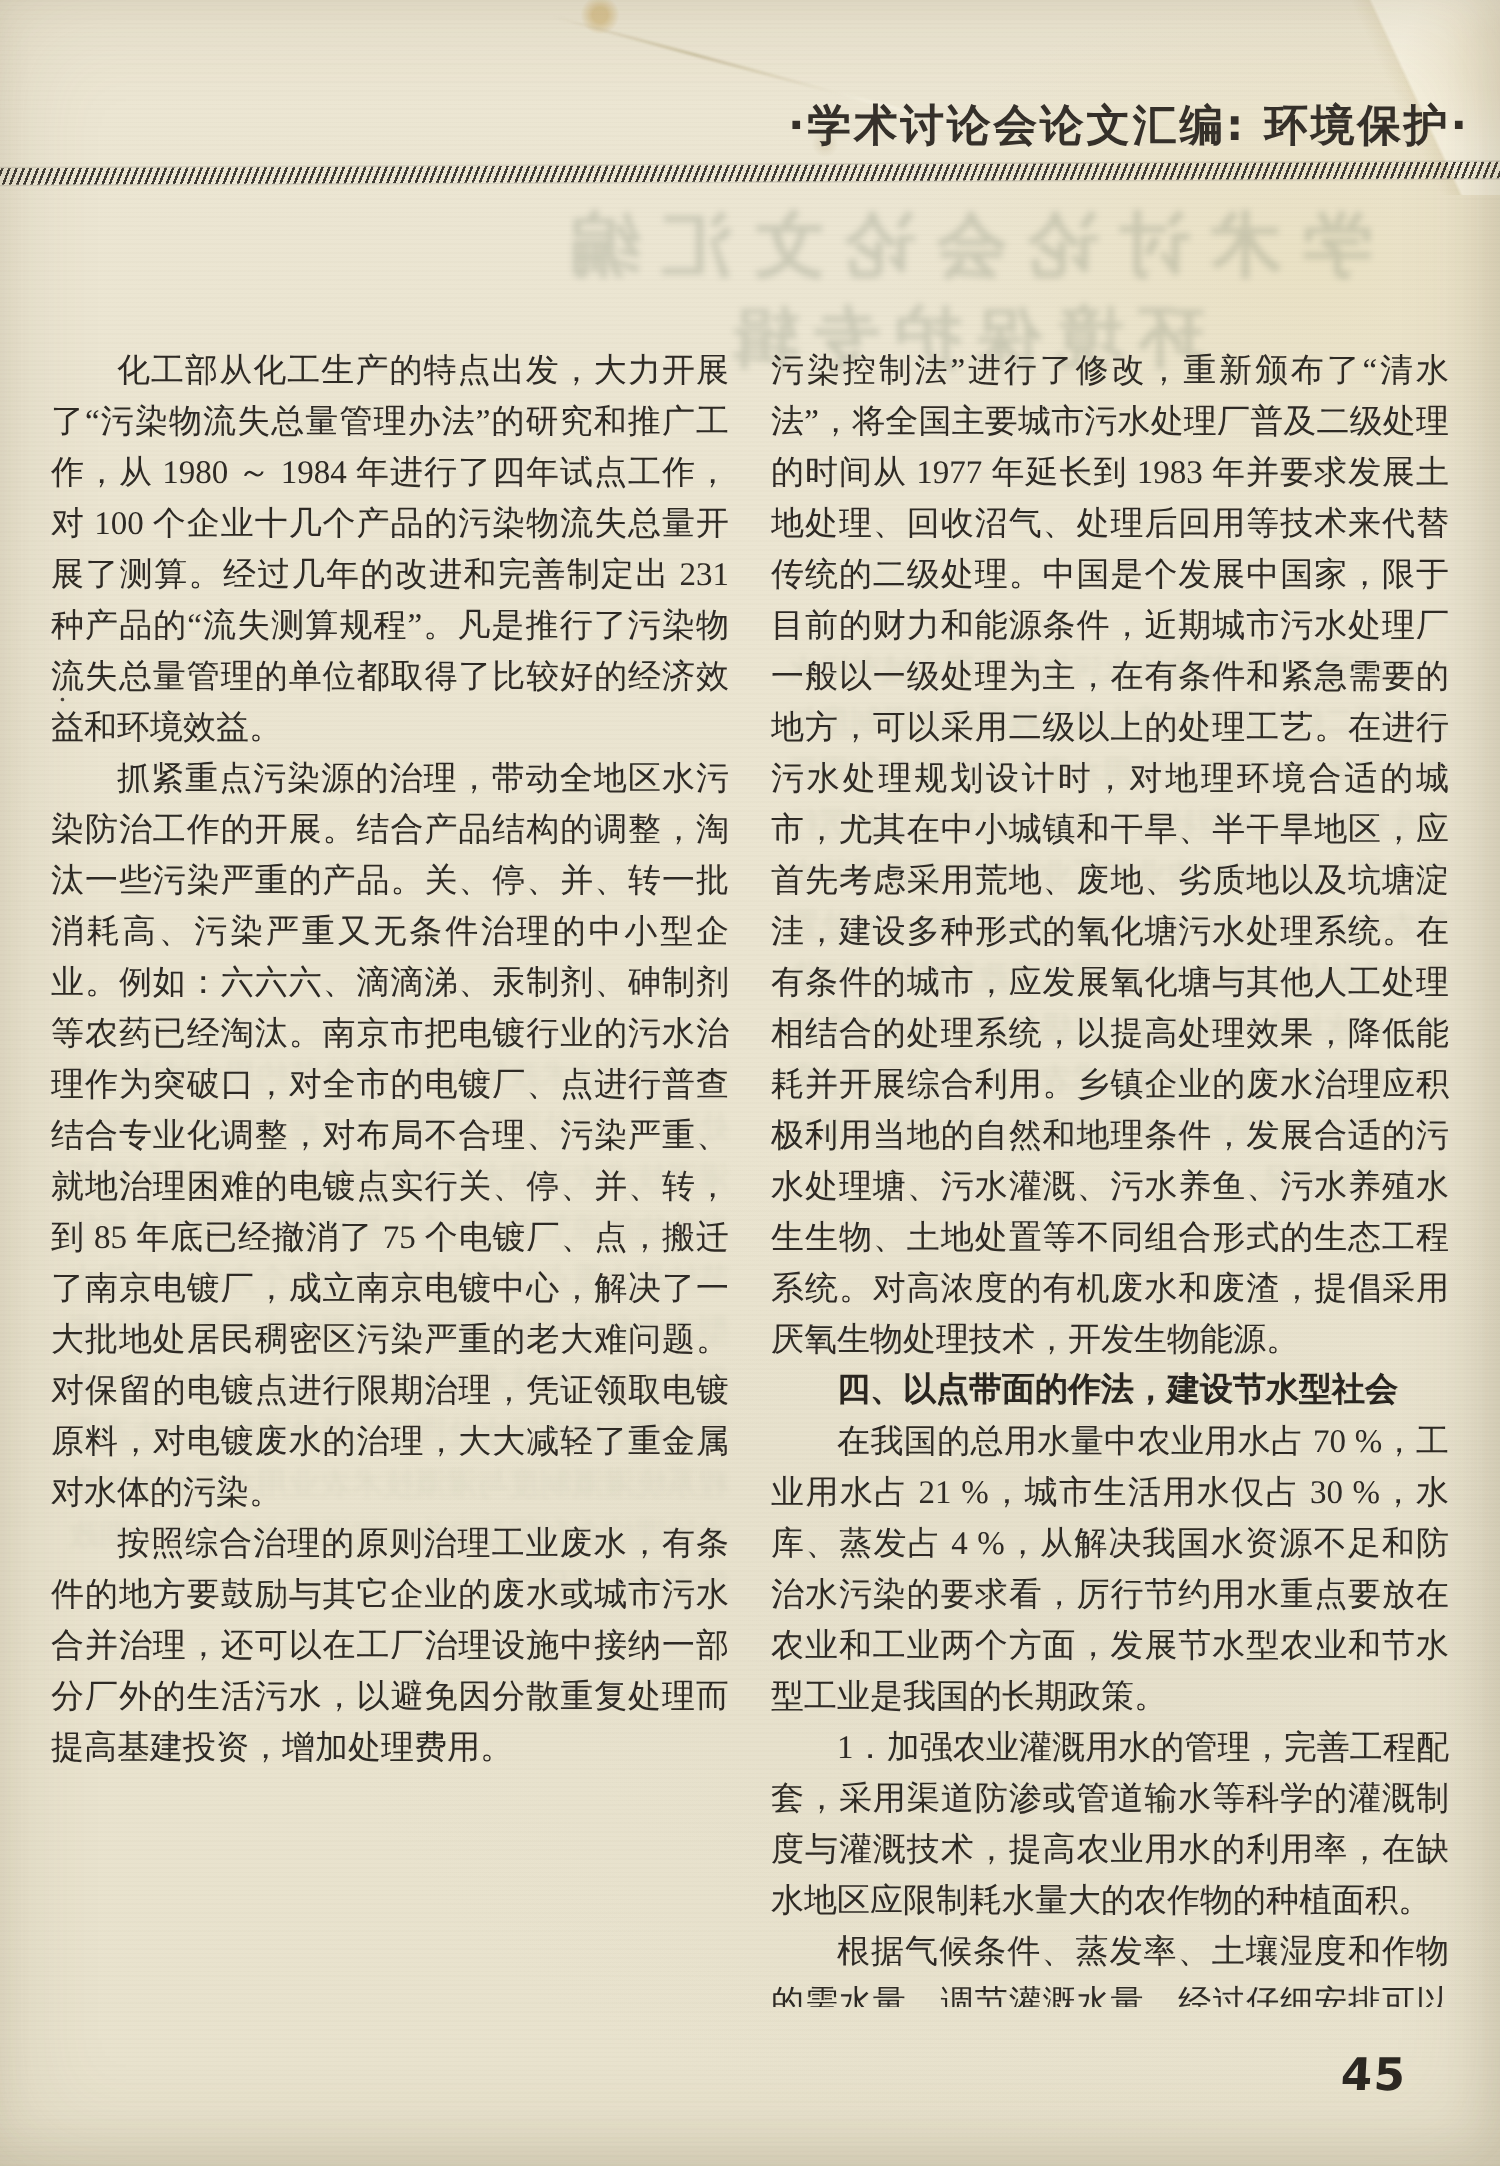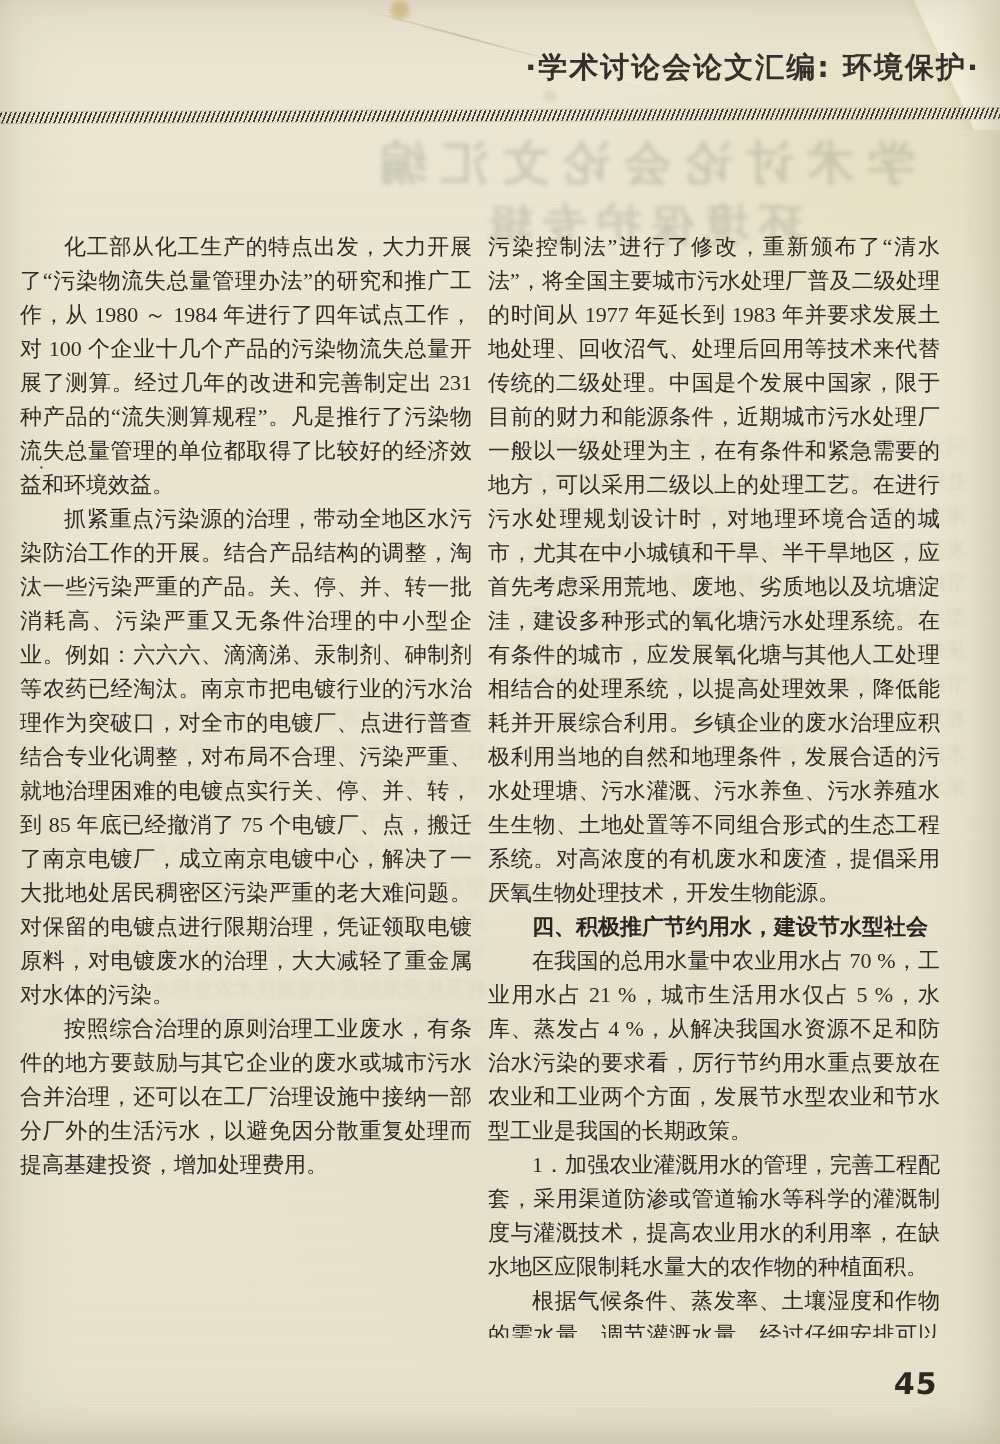--- a/index.html
+++ b/index.html
@@ -32,21 +32,21 @@
     position:absolute;top:0;right:0;width:190px;height:130px;z-index:1;
     background:linear-gradient(245deg, rgba(250,246,232,.65) 0 34%, rgba(200,185,140,.18) 35%, transparent 40%);
   }
   .crease{
     position:absolute;left:368px;top:10px;width:330px;height:2px;z-index:1;
     transform:rotate(15deg);transform-origin:left top;
     background:linear-gradient(90deg, rgba(165,150,105,0), rgba(165,150,105,.45) 30%, rgba(255,252,240,.5) 70%, rgba(165,150,105,0));
     filter:blur(.6px);
   }
   .header{
-    position:absolute;top:48px;right:20px;z-index:3;
+    position:absolute;top:64px;right:20px;z-index:3;
     font-family:"DejaVu Sans","Liberation Sans",sans-serif;
     font-weight:700;font-size:29px;letter-spacing:2px;color:#35302a;
     white-space:nowrap;
   }
   .rule{
     position:absolute;left:-4px;top:110px;width:1010px;height:11px;z-index:3;
     transform:rotate(-.25deg);
     background:
       repeating-linear-gradient(112deg, rgba(52,48,42,.95) 0 1.6px, rgba(52,48,42,0) 1.6px 4.4px);
     box-shadow:0 1px 0 rgba(52,48,42,.12), 0 -1px 0 rgba(52,48,42,.12);
@@ -63,22 +63,22 @@
   .ghost2{left:360px;top:196px;width:560px;font-size:44px;letter-spacing:10px;text-align:center;}
   .ghost-body{
     position:absolute;z-index:1;pointer-events:none;
     font-size:21px;line-height:34px;font-weight:400;
     color:rgba(105,115,92,.10);filter:blur(1.6px);transform:scaleX(-1);
     white-space:normal;word-break:break-all;overflow:hidden;
   }
   .ghost3{left:514px;top:430px;width:452px;height:860px;}
   .ghost4{left:34px;top:700px;width:452px;height:600px;color:rgba(105,115,92,.07);}
   .columns{
-    position:absolute;left:20px;top:230px;width:932px;height:1108px;z-index:2;
-    display:flex;gap:16px;overflow:hidden;
+    position:absolute;left:34px;top:230px;width:932px;height:1108px;z-index:2;
+    display:flex;gap:28px;overflow:hidden;
   }
   .col{width:452px;flex:0 0 452px;}
   .col p{
     margin:0;padding:0;
     font-size:22px;line-height:34px;color:#2e2a25;
     text-align:justify;text-justify:inter-ideograph;
     word-break:break-all;
     text-indent:2em;
   }
   .col p.no-indent{text-indent:0;}
@@ -114,22 +114,22 @@
 
   <div class="columns">
     <div class="col">
       <p>化工部从化工生产的特点出发，大力开展了“污染物流失总量管理办法”的研究和推广工作，从 1980 ～ 1984 年进行了四年试点工作，对 100 个企业十几个产品的污染物流失总量开展了测算。经过几年的改进和完善制定出 231 种产品的“流失测算规程”。凡是推行了污染物流失总量管理的单位都取得了比较好的经济效益和环境效益。</p>
       <p>抓紧重点污染源的治理，带动全地区水污染防治工作的开展。结合产品结构的调整，淘汰一些污染严重的产品。关、停、并、转一批消耗高、污染严重又无条件治理的中小型企业。例如：六六六、滴滴涕、汞制剂、砷制剂等农药已经淘汰。南京市把电镀行业的污水治理作为突破口，对全市的电镀厂、点进行普查结合专业化调整，对布局不合理、污染严重、就地治理困难的电镀点实行关、停、并、转，到 85 年底已经撤消了 75 个电镀厂、点，搬迁了南京电镀厂，成立南京电镀中心，解决了一大批地处居民稠密区污染严重的老大难问题。对保留的电镀点进行限期治理，凭证领取电镀原料，对电镀废水的治理，大大减轻了重金属对水体的污染。</p>
       <p>按照综合治理的原则治理工业废水，有条件的地方要鼓励与其它企业的废水或城市污水合并治理，还可以在工厂治理设施中接纳一部分厂外的生活污水，以避免因分散重复处理而提高基建投资，增加处理费用。</p>
 
     </div>
     <div class="col">
       <p class="no-indent">污染控制法”进行了修改，重新颁布了“清水法”，将全国主要城市污水处理厂普及二级处理的时间从 1977 年延长到 1983 年并要求发展土地处理、回收沼气、处理后回用等技术来代替传统的二级处理。中国是个发展中国家，限于目前的财力和能源条件，近期城市污水处理厂一般以一级处理为主，在有条件和紧急需要的地方，可以采用二级以上的处理工艺。在进行污水处理规划设计时，对地理环境合适的城市，尤其在中小城镇和干旱、半干旱地区，应首先考虑采用荒地、废地、劣质地以及坑塘淀洼，建设多种形式的氧化塘污水处理系统。在有条件的城市，应发展氧化塘与其他人工处理相结合的处理系统，以提高处理效果，降低能耗并开展综合利用。乡镇企业的废水治理应积极利用当地的自然和地理条件，发展合适的污水处理塘、污水灌溉、污水养鱼、污水养殖水生生物、土地处置等不同组合形式的生态工程系统。对高浓度的有机废水和废渣，提倡采用厌氧生物处理技术，开发生物能源。</p>
-      <p class="heading">四、积极推广节约用水，建设节水型社会</p>
-      <p>在我国的总用水量中农业用水占 70 %，工业用水占 21 %，城市生活用水仅占 5 %，水库、蒸发占 4 %，从解决我国水资源不足和防治水污染的要求看，厉行节约用水重点要放在农业和工业两个方面，发展节水型农业和节水型工业是我国的长期政策。</p>
+      <p class="heading">四、以点带面的作法，建设节水型社会</p>
+      <p>在我国的总用水量中农业用水占 70 %，工业用水占 21 %，城市生活用水仅占 30 %，水库、蒸发占 4 %，从解决我国水资源不足和防治水污染的要求看，厉行节约用水重点要放在农业和工业两个方面，发展节水型农业和节水型工业是我国的长期政策。</p>
       <p>1．加强农业灌溉用水的管理，完善工程配套，采用渠道防渗或管道输水等科学的灌溉制度与灌溉技术，提高农业用水的利用率，在缺水地区应限制耗水量大的农作物的种植面积。</p>
       <p>根据气候条件、蒸发率、土壤湿度和作物的需水量，调节灌溉水量，经过仔细安排可以节省用水量 20 ～ 30 %。</p>
 
     </div>
   </div>
 
   <div class="stray-mark">·</div>
   <div class="page-number">45</div>
 </div>
 

